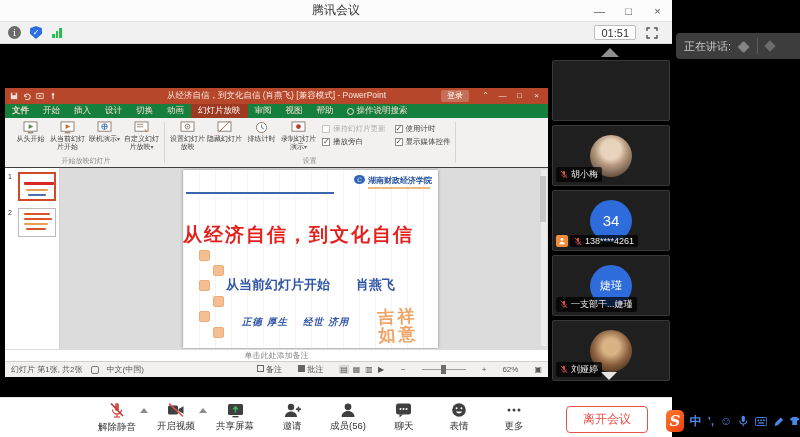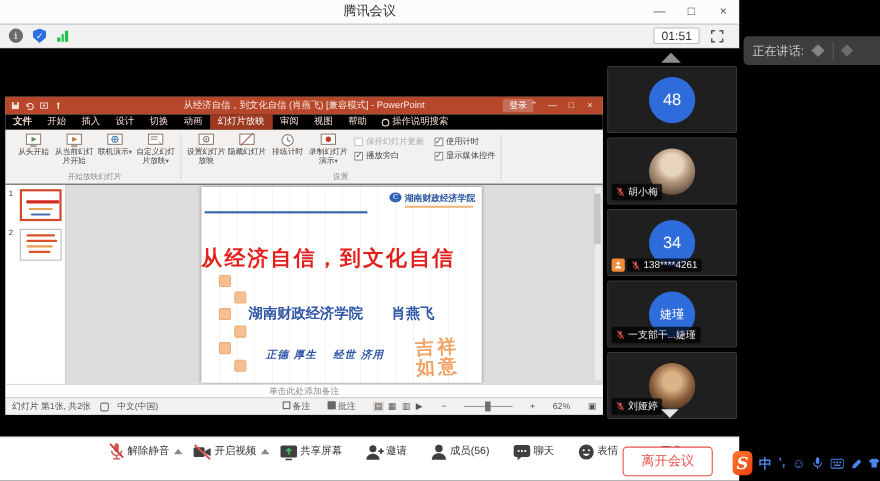--- a/index.html
+++ b/index.html
@@ -34,24 +34,24 @@
   .obadge{width:12px;height:12px;background:#f08c3a;border-radius:2px;display:flex;align-items:center;justify-content:center;flex:none;}
   .pill{background:rgba(0,0,0,.72);border-radius:2px;padding:1px 4px;display:flex;align-items:center;gap:3px;overflow:hidden;}
   .pname{font-size:9px;color:#ececec;white-space:nowrap;overflow:hidden;text-overflow:ellipsis;max-width:86px;}
   .scrolldown{position:absolute;left:601px;top:372px;width:0;height:0;border-left:8px solid transparent;border-right:8px solid transparent;border-top:8px solid #e6e6e6;z-index:5;}
   
   #ppt{position:absolute;left:5px;top:88px;width:543px;height:289px;background:#f3f1f0;}
   .ppt-tb{position:absolute;left:0;top:0;width:543px;height:16px;background:#b7472a;display:flex;align-items:center;color:#f6ded5;}
   .qat{display:flex;gap:5px;margin-left:5px;align-items:center;}
   .qat svg{display:block;}
   .ppt-title{position:absolute;left:120px;right:120px;text-align:center;font-size:8.5px;color:#fbe9e2;white-space:nowrap;overflow:hidden;}
-  .signin{position:absolute;right:63px;top:2px;background:rgba(255,255,255,.22);border-radius:2px;font-size:8px;padding:0 6px;height:12px;line-height:12px;color:#fff;}
+  .signin{position:absolute;right:79px;top:2px;background:rgba(255,255,255,.22);border-radius:2px;font-size:8px;padding:0 6px;height:12px;line-height:12px;color:#fff;}
   .ppt-winctrls{position:absolute;right:3px;top:0;height:16px;display:flex;}
   .ppt-winctrls span{width:17px;text-align:center;font-size:8px;line-height:16px;color:#fbe9e2;}
-  .ppt-tabs{position:absolute;left:0;top:16px;width:543px;height:14px;background:#000000;display:flex;align-items:stretch;font-size:8.5px;color:#f7ddd4;}
+  .ppt-tabs{position:absolute;left:0;top:16px;width:543px;height:14px;background:#15803d;display:flex;align-items:stretch;font-size:8.5px;color:#f7ddd4;}
   .ptab{padding:0 7px;display:flex;align-items:center;}
   .ptab.active{background:#9c3920;color:#fff;}
   .ptab.file{font-weight:bold;}
   .ptab-search{display:flex;align-items:center;gap:3px;padding:0 6px;color:#f7ddd4;}
   .bulb{width:7px;height:7px;border-radius:50%;border:1px solid #f7ddd4;}
   .ribbon{position:absolute;left:0;top:30px;width:543px;height:50px;background:#f3f1f0;border-bottom:1px solid #404040;display:flex;padding:2px 4px 0 4px;}
   .rgroup{display:flex;flex-direction:column;padding:0 3px;}
   .rsep{width:1px;background:#d9d5d3;margin:2px 1px 4px 1px;}
   .rcontent{display:flex;align-items:flex-start;flex:1;}
   .rlabel{text-align:center;font-size:7px;color:#8a8a8a;padding-bottom:1px;}
@@ -97,21 +97,21 @@
   .mini-ic{width:7px;height:7px;border:1px solid #666;display:inline-block;}
   .mini-ic.fill{background:#666;}
   .viewics{display:flex;gap:3px;font-size:8px;color:#555;}
   .viewics span{padding:0 1px;}
   .viewics span.act{background:#dcd8d6;}
   .zslider{width:44px;height:1px;background:#9a9a9a;position:relative;}
   .zslider i{position:absolute;left:19px;top:-4px;width:5px;height:9px;background:#6e6e6e;}
   
   .bottombar{position:absolute;left:0;top:397px;width:672px;height:40px;background:#fff;border-top:1px solid #e8e8e8;}
   .tb-items{position:absolute;left:98px;top:4px;display:flex;gap:21px;}
-  .tbtn{display:flex;flex-direction:row;align-items:center;gap:2px;position:relative;min-width:34px;}
+  .tbtn{display:flex;flex-direction:column;align-items:center;gap:2px;position:relative;min-width:34px;}
   .tbtn svg{display:block;}
   .tbtn .lbl{font-size:9.5px;color:#333;white-space:nowrap;}
   .caret{position:absolute;right:-12px;top:6px;width:0;height:0;border-left:4px solid transparent;border-right:4px solid transparent;border-bottom:5px solid #8c8c8c;}
   .leave{position:absolute;right:24px;top:8px;border:1px solid #e8514a;color:#e8514a;background:#fff;border-radius:4px;font-size:12px;padding:4px 16px;}
   
   #speakbar{position:absolute;left:676px;top:33px;width:124px;height:26px;background:#3d3d3d;border-radius:4px 0 0 4px;display:flex;align-items:center;padding-left:8px;gap:8px;overflow:hidden;}
   #speakbar .sp-lbl{font-size:11px;color:#c9c9c9;white-space:nowrap;}
   .dia{width:8px;height:8px;background:#747474;transform:rotate(45deg);display:inline-block;margin-right:-3px;opacity:.85;}
   .dia.d2{background:#8a8a8a;margin-left:-4px;}
   .spdiv{width:1px;height:16px;background:#5c5c5c;margin-left:4px;}
@@ -318,21 +318,21 @@
       </div>
       <div class="canvas">
         <div class="slide">
           <div class="slogo">
             <span class="ell">C</span>
             <span class="ltext">湖南财政经济学院</span>
           </div>
           <div class="slogo-sub"></div>
           <div class="srule"></div>
           <div class="stitle">从经济自信，到文化自信</div>
-          <div class="sby">湖南财政经济学院　　肖燕飞</div>
+          <div class="sby">从当前幻灯片开始　　肖燕飞</div>
           <div class="smotto">正德 厚生　 经世 济用</div>
           <span class="seal" style="left:16px;top:80px;"></span>
           <span class="seal" style="left:30px;top:95px;"></span>
           <span class="seal" style="left:16px;top:110px;"></span>
           <span class="seal" style="left:30px;top:126px;"></span>
           <span class="seal" style="left:16px;top:141px;"></span>
           <span class="seal" style="left:30px;top:157px;"></span>
           <div class="bigseal">吉祥如意</div>
         </div>
         <div class="vscroll">
@@ -362,21 +362,20 @@
           </span>
         <span>+</span>
         <span>62%</span>
         <span>▣</span>
       </span>
     </div>
   </div>
 
   <div class="vcol">
     <div class="tile p1">
-      <div class="avatar">48</div>
     </div>
     <div class="tile p2">
       <div class="avatar"></div>
       <div class="namebar">
           <span class="pill">
         <svg width="8" height="9" viewBox="0 0 12 13">
               <rect x="4.5" y="1" width="3" height="6" rx="1.5" fill="#e05252"></rect>
               <path d="M2.5 6a3.5 3.5 0 0 0 7 0" stroke="#e05252" fill="none"></path>
               <line x1="6" y1="9.5" x2="6" y2="12" stroke="#e05252"></line>
               <line x1="1.5" y1="1" x2="10.5" y2="11.5" stroke="#e05252" stroke-width="1.4"></line>

